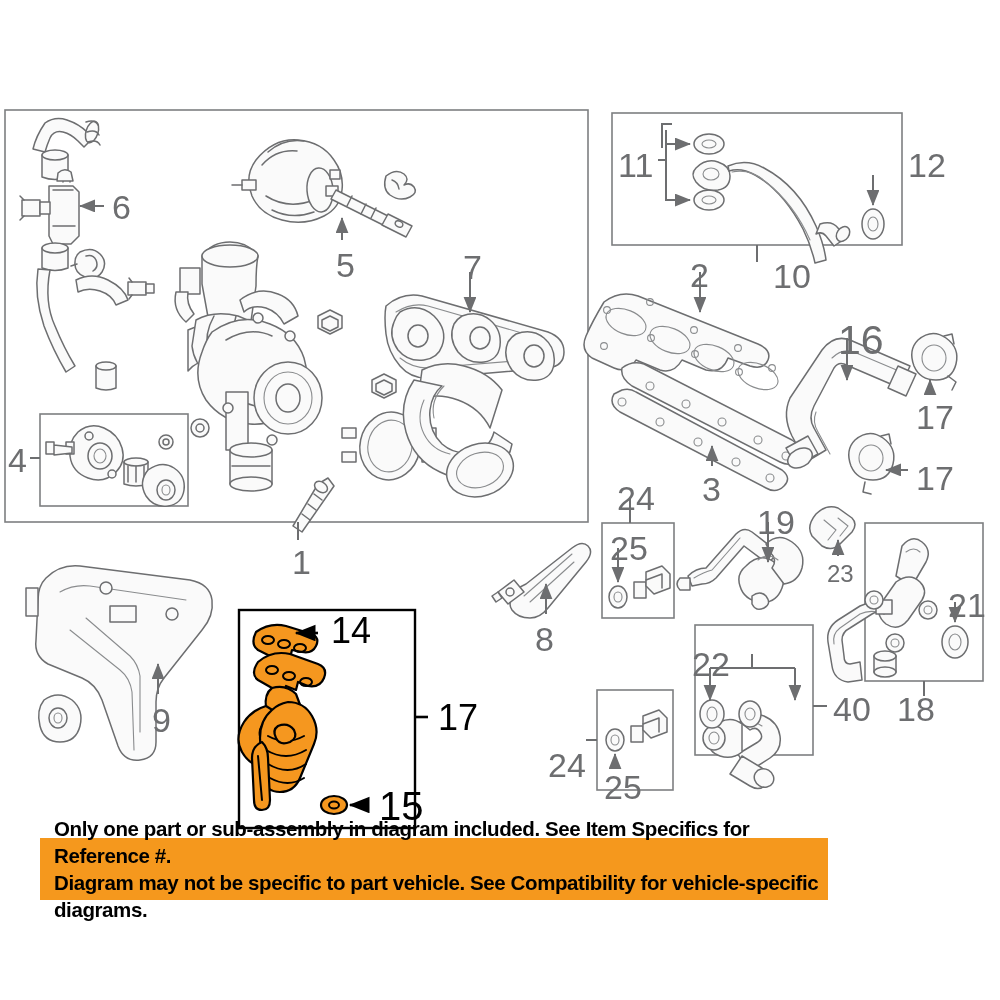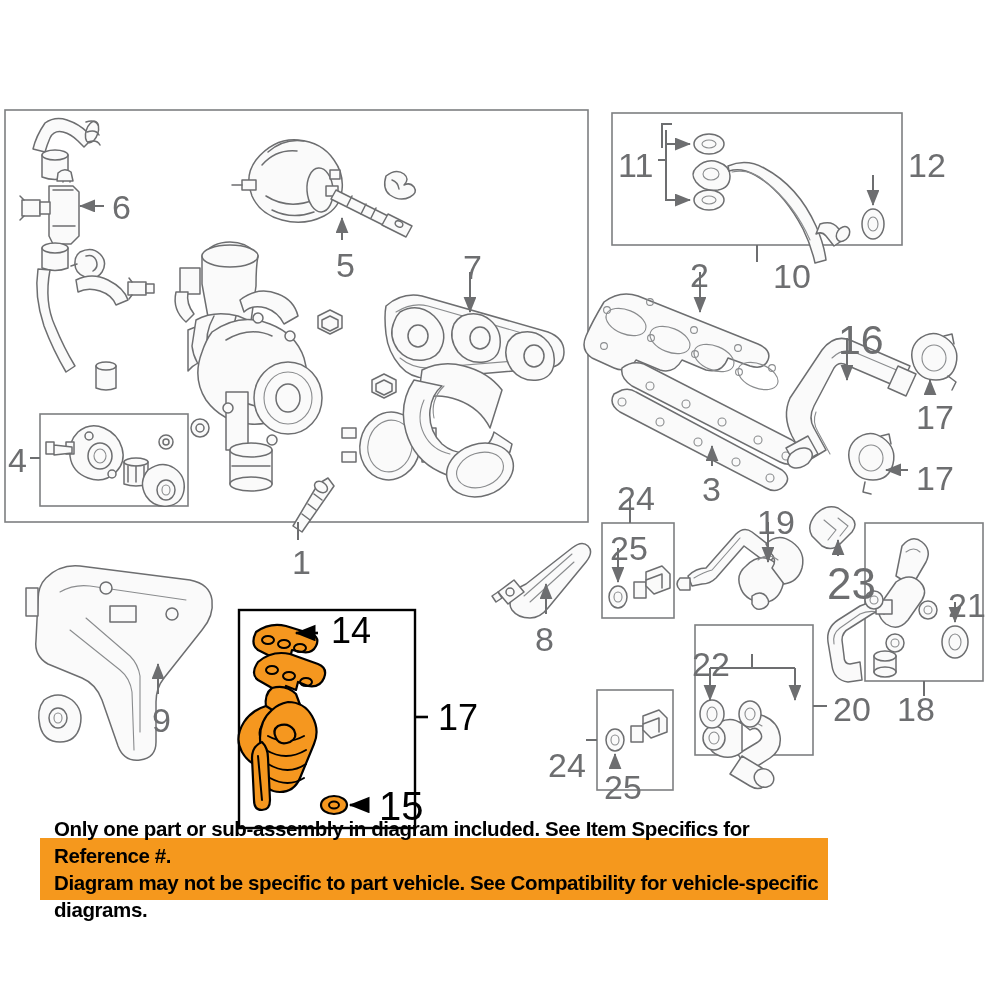--- a/index.html
+++ b/index.html
@@ -420,24 +420,24 @@
       <div class="callout" style="left: 618px; top: 148px; font-size: 34px;">11</div>
       <div class="callout" style="left: 908px; top: 148px; font-size: 34px;">12</div>
       <div class="callout dark" style="left: 438px; top: 700px; font-size: 36px;">17</div>
       <div class="callout dark" style="left: 331px; top: 613px; font-size: 36px;">14</div>
       <div class="callout dark" style="left: 379px; top: 786px; font-size: 40px;">15</div>
       <div class="callout" style="left: 838px; top: 320px; font-size: 41px;">16</div>
       <div class="callout" style="left: 916px; top: 400px; font-size: 34px;">17</div>
       <div class="callout" style="left: 916px; top: 461px; font-size: 34px;">17</div>
       <div class="callout" style="left: 897px; top: 692px; font-size: 34px;">18</div>
       <div class="callout" style="left: 757px; top: 505px; font-size: 34px;">19</div>
-      <div class="callout" style="left: 833px; top: 692px; font-size: 34px;">20</div>
+      <div class="callout" style="left: 833px; top: 692px; font-size: 34px;">40</div>
       <div class="callout" style="left: 948px; top: 588px; font-size: 34px;">21</div>
       <div class="callout" style="left: 692px; top: 639px; font-size: 34px; margin-top: 8px;">22</div>
-      <div class="callout" style="left: 827px; top: 562px; font-size: 44px;">23</div>
+      <div class="callout" style="left: 827px; top: 562px; font-size: 24px;">23</div>
       <div class="callout" style="left: 617px; top: 481px; font-size: 34px;">24</div>
       <div class="callout" style="left: 610px; top: 531px; font-size: 34px;">25</div>
       <div class="callout" style="left: 548px; top: 748px; font-size: 34px;">24</div>
       <div class="callout" style="left: 604px; top: 770px; font-size: 34px;">25</div>
     </div>
 
   <div id="banner" style="background: rgb(245, 152, 29);">
     <div>Only one part or sub-assembly in diagram included. See Item Specifics for Reference #.</div>
     <div>Diagram may not be specific to part vehicle. See Compatibility for vehicle-specific diagrams.</div>
   </div>

